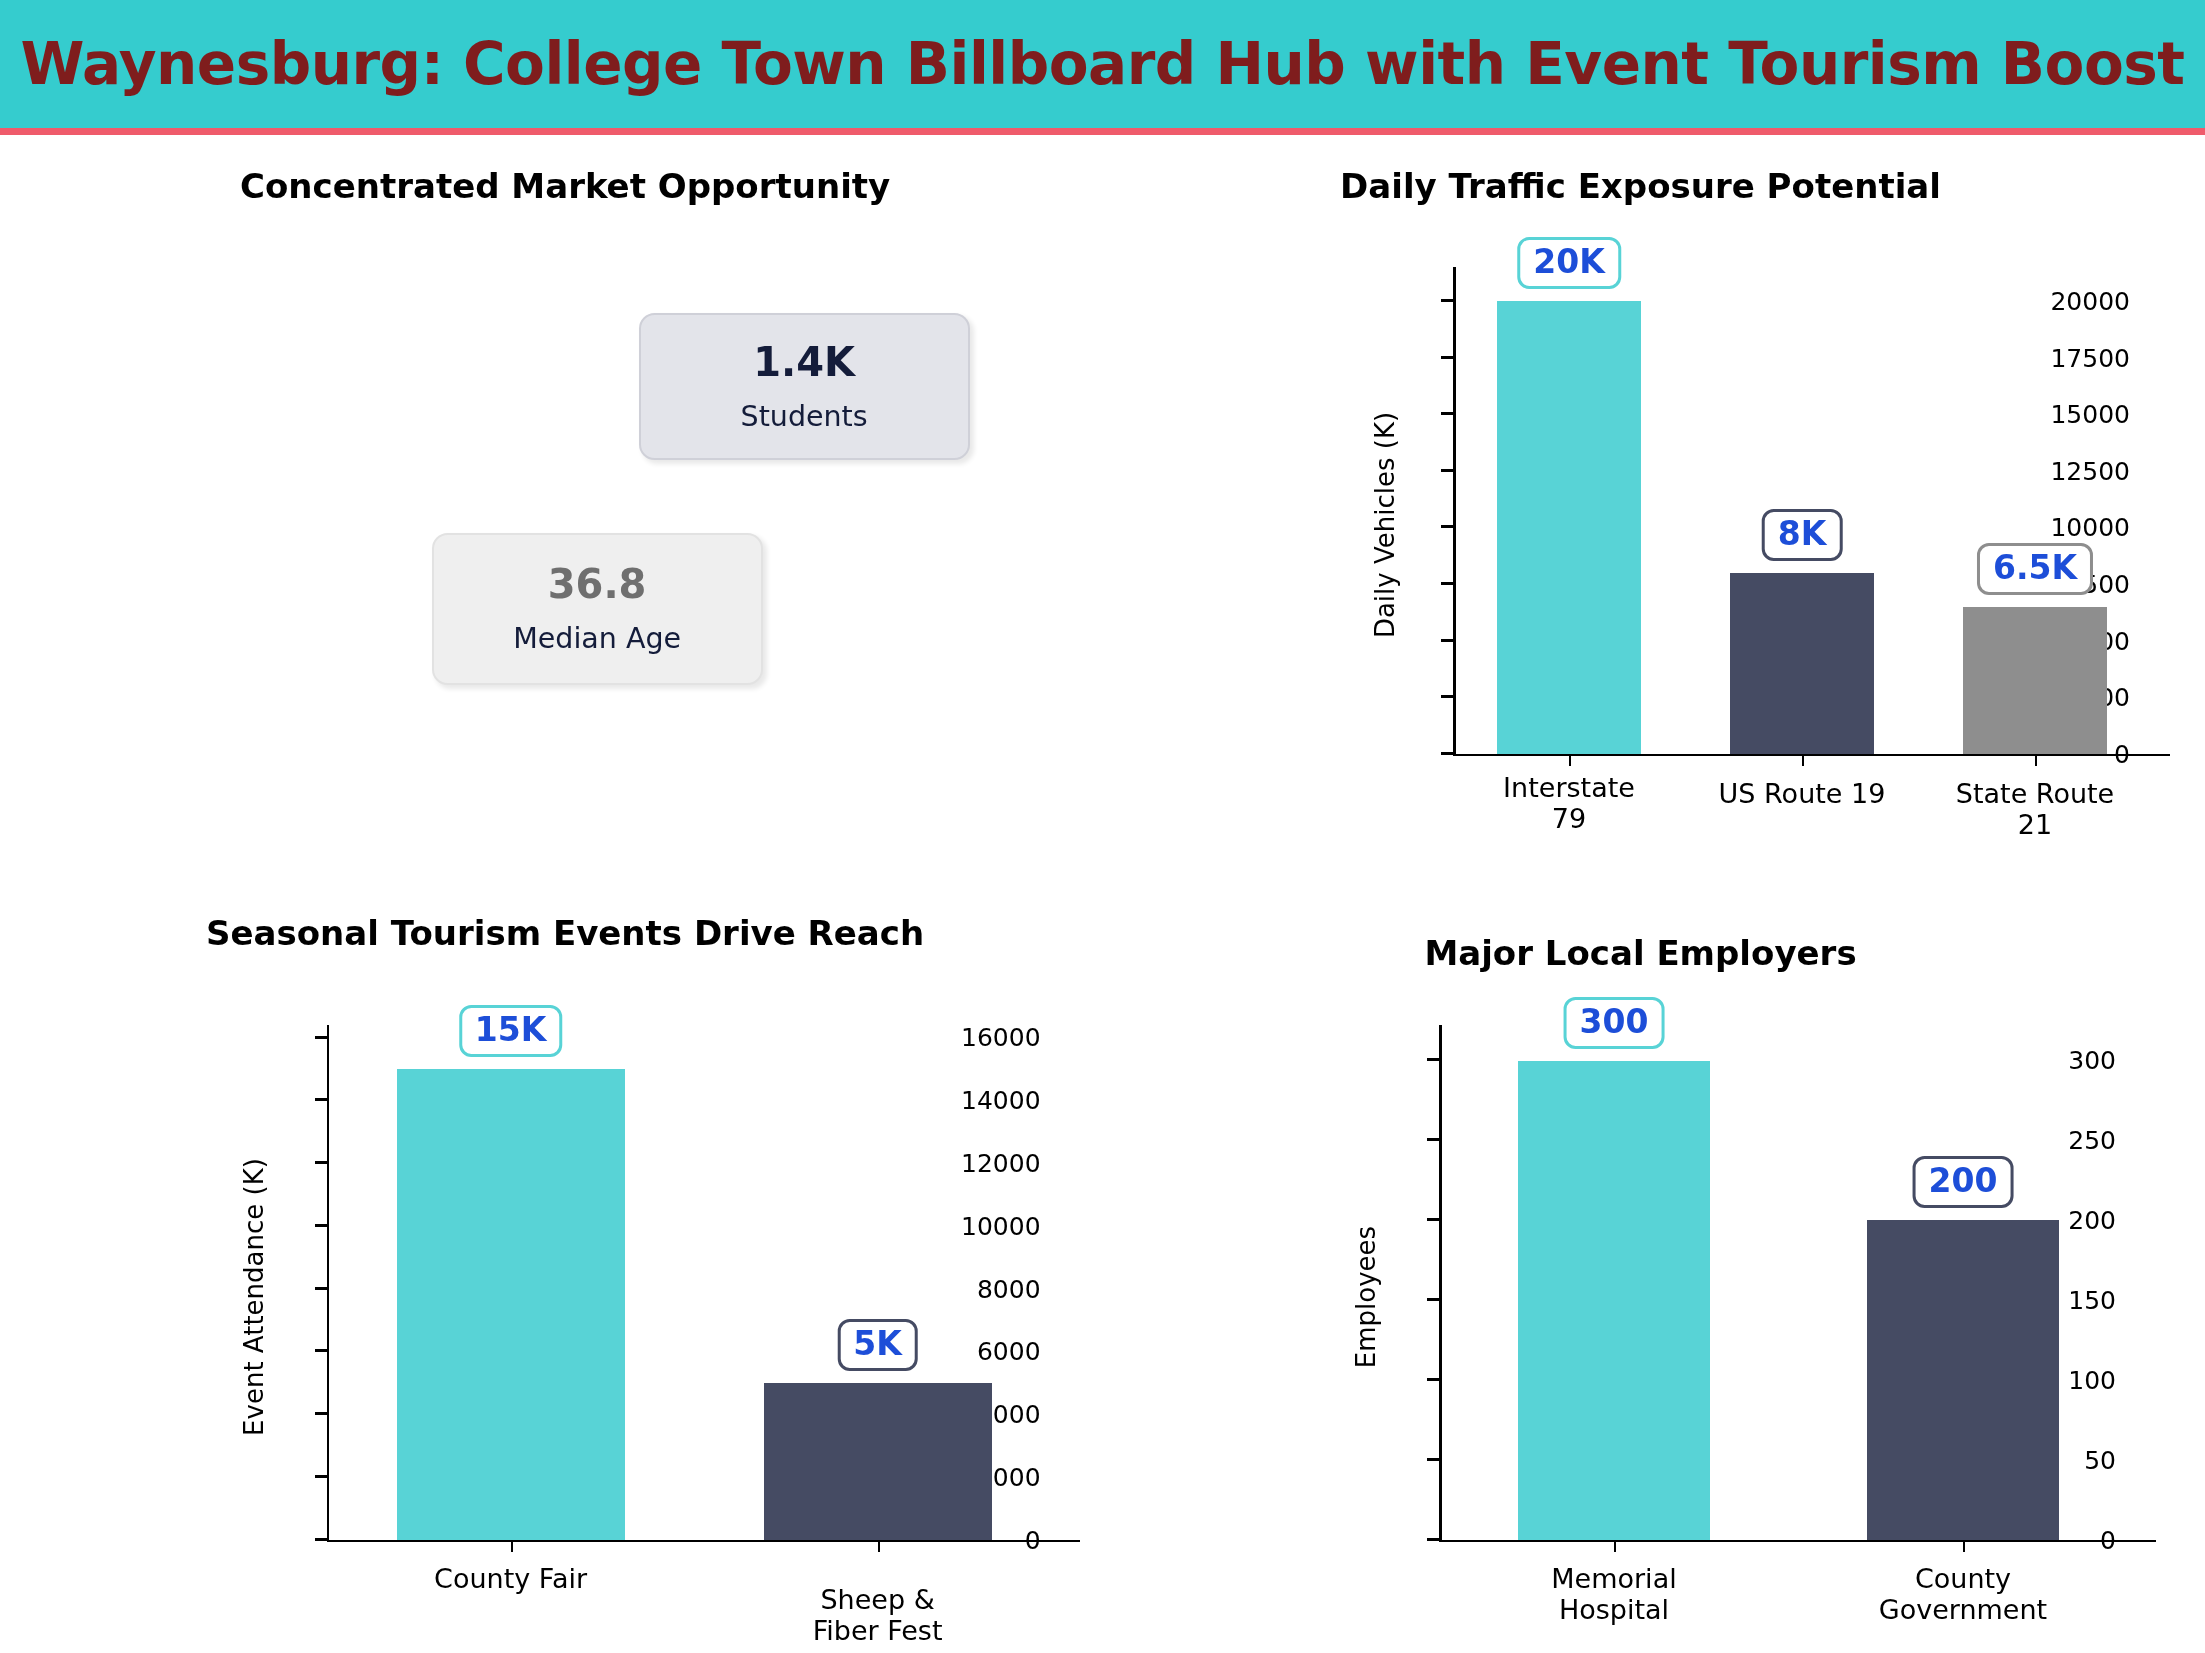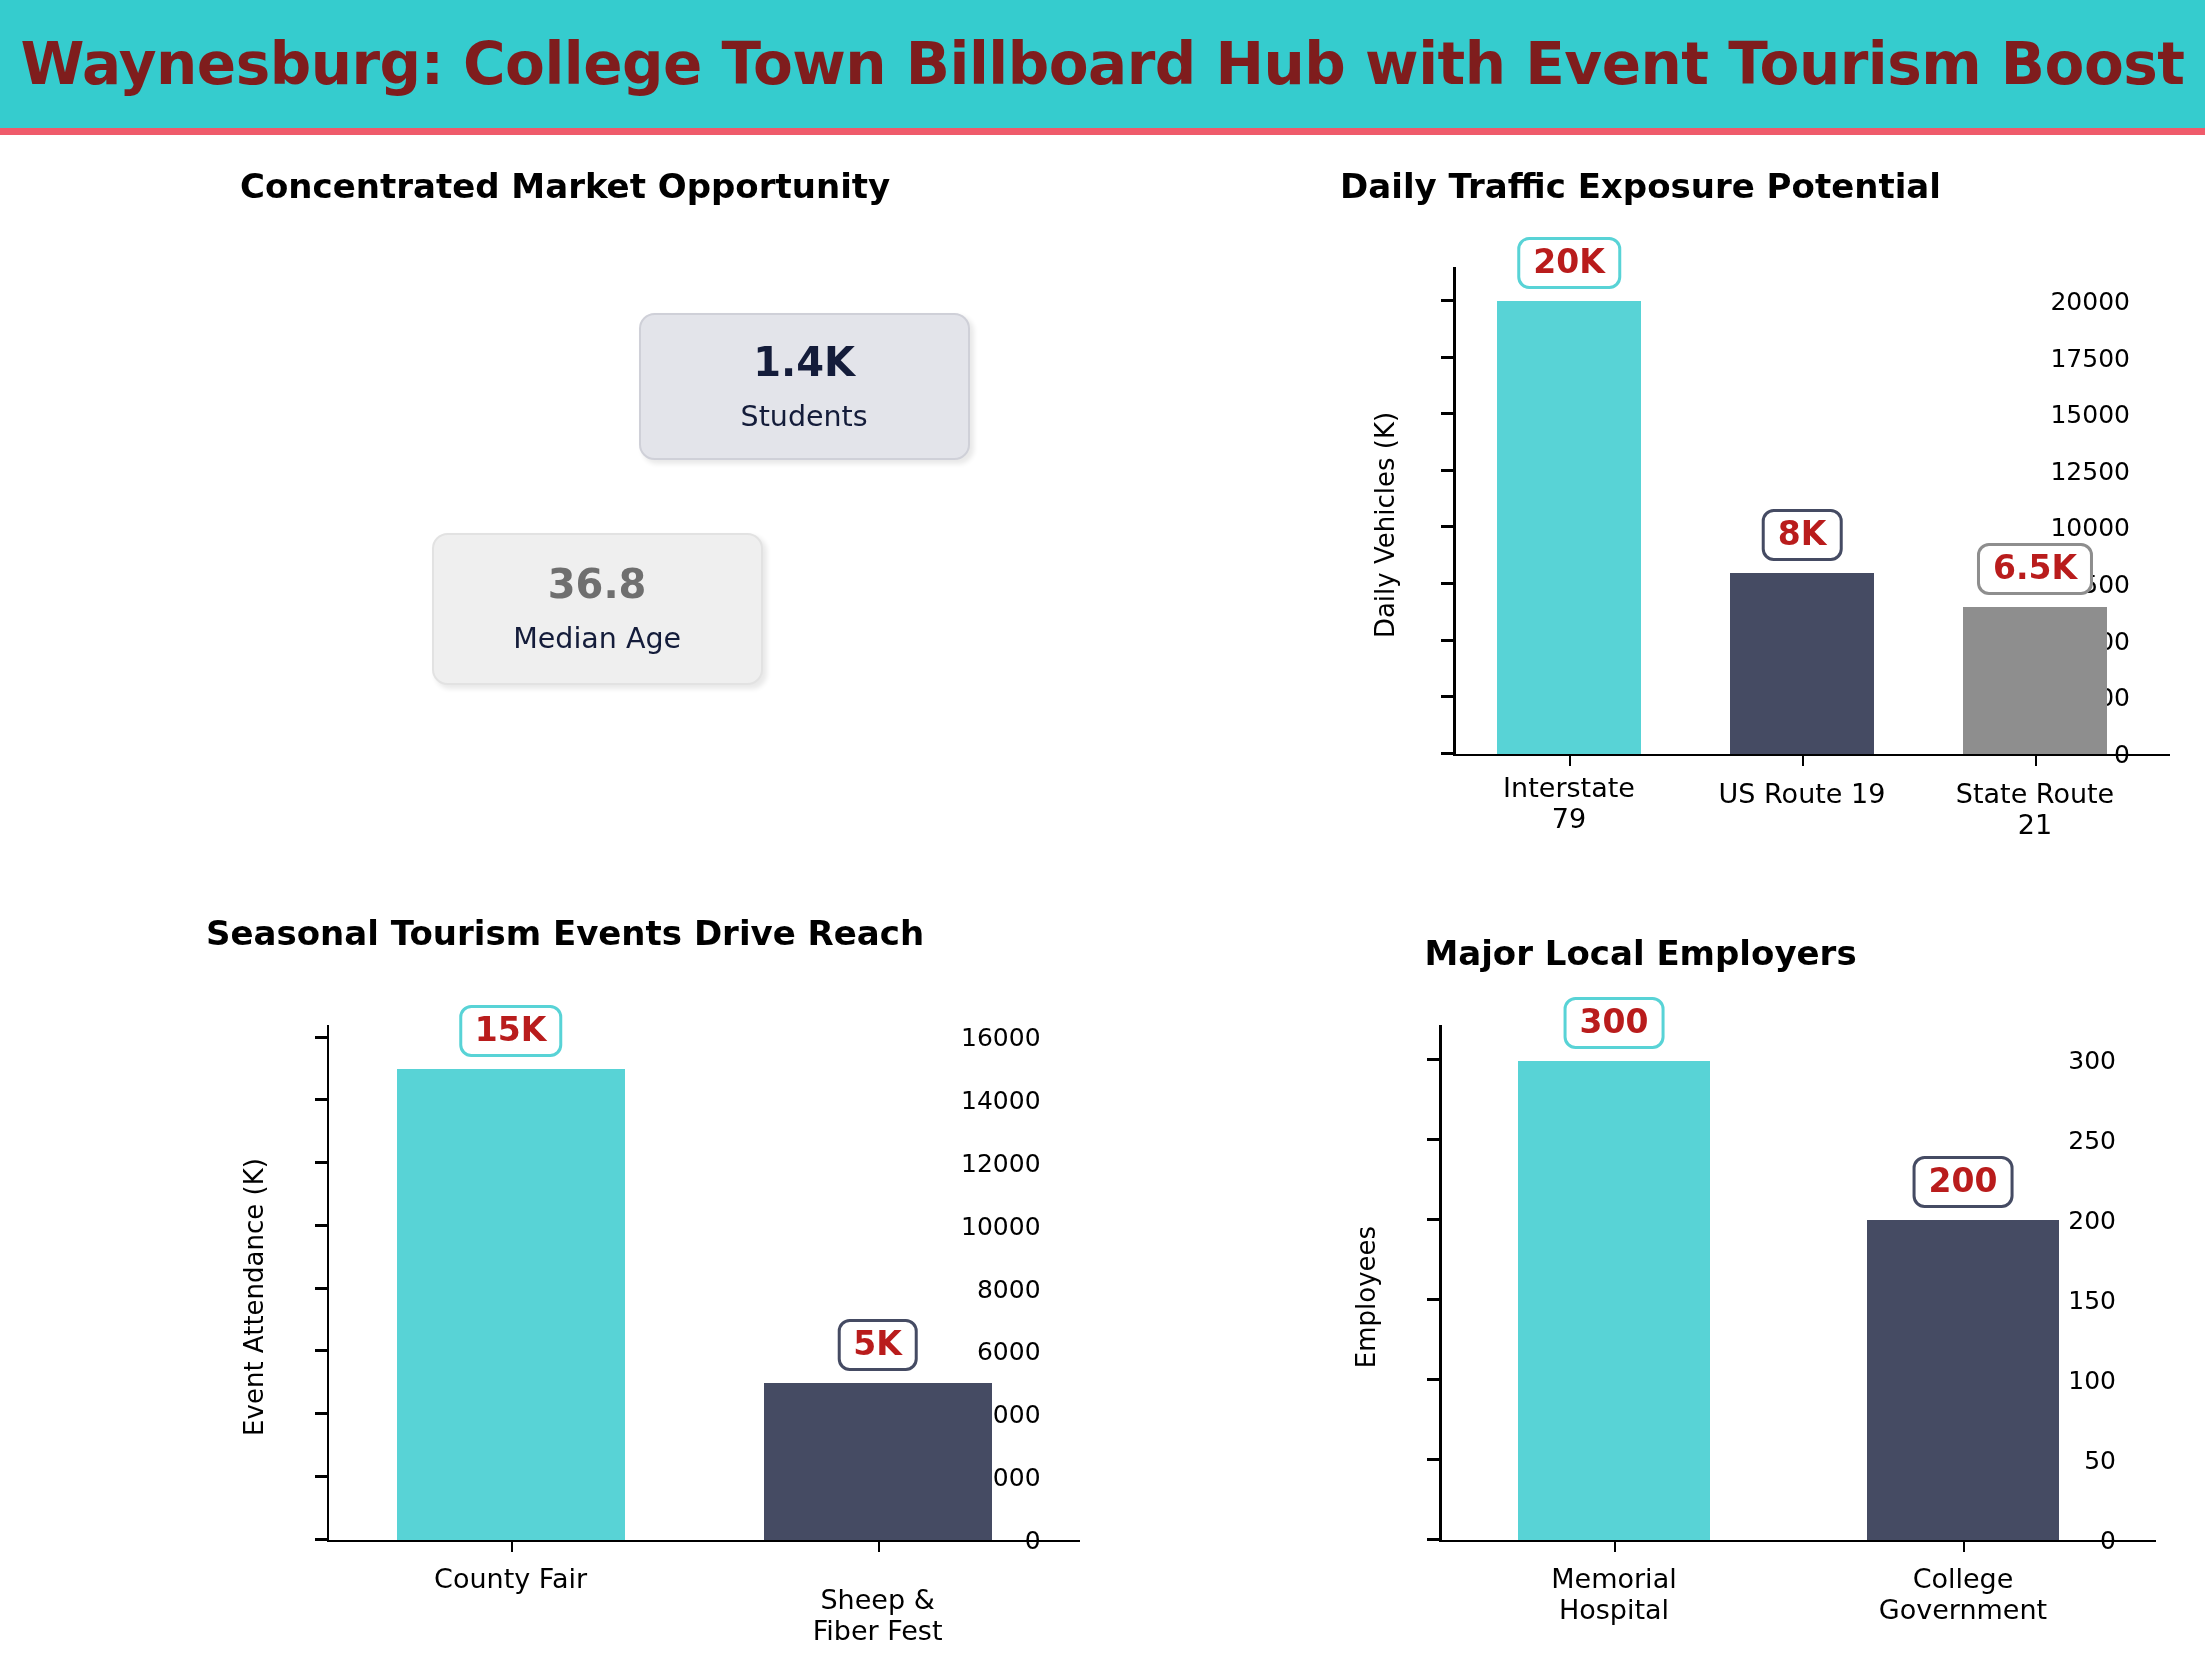--- a/index.html
+++ b/index.html
@@ -125,21 +125,21 @@
   }
   .bar { position: absolute; bottom: 0; }
   .bar-badge {
     position: absolute;
     left: 50%;
     transform: translateX(-50%);
     background: #ffffff;
     border: 3.2px solid #999999;
     border-radius: 12px;
     padding: 4.6px 13px 6.4px 13px;
-    font-size: 33px; font-weight: bold; color: #b91c1c;
+    font-size: 33px; font-weight: bold; color: #1d4ed8;
     white-space: nowrap;
     font-family: "DejaVu Sans", sans-serif;
     line-height: 1.05;
   }
   .xtick-mark {
     position: absolute; width: 2.3px; height: 12px;
     background: #000000;
   }
   .xtick-text {
     position: absolute;
@@ -329,18 +329,18 @@
           <div class="ytick-text">300</div>
         </div>
         <div class="bar" style="left: 79px; width: 192px; height: 479px; background: rgb(88, 211, 214);"></div>
         <div class="bar-badge" style="left: 175px; bottom: 491px; border-color: rgb(88, 211, 214);">300</div>
         <div class="xtick-mark" style="left: 175px; top: 515px;"></div>
         <div class="xtick-text" style="left: 175px; top: 538px; width: 432px; margin-left: 0px; transform: translateX(-50%);">Memorial
 Hospital</div>
         <div class="bar" style="left: 428px; width: 192px; height: 320px; background: rgb(69, 75, 99);"></div>
         <div class="bar-badge" style="left: 524px; bottom: 332px; border-color: rgb(69, 75, 99);">200</div>
         <div class="xtick-mark" style="left: 524px; top: 515px;"></div>
-        <div class="xtick-text" style="left: 524px; top: 538px; width: 432px; margin-left: 0px; transform: translateX(-50%);">College
+        <div class="xtick-text" style="left: 524px; top: 538px; width: 432px; margin-left: 0px; transform: translateX(-50%);">County
 Government</div>
       </div>
     </div>
 </div>
 
 
 </body></html>

